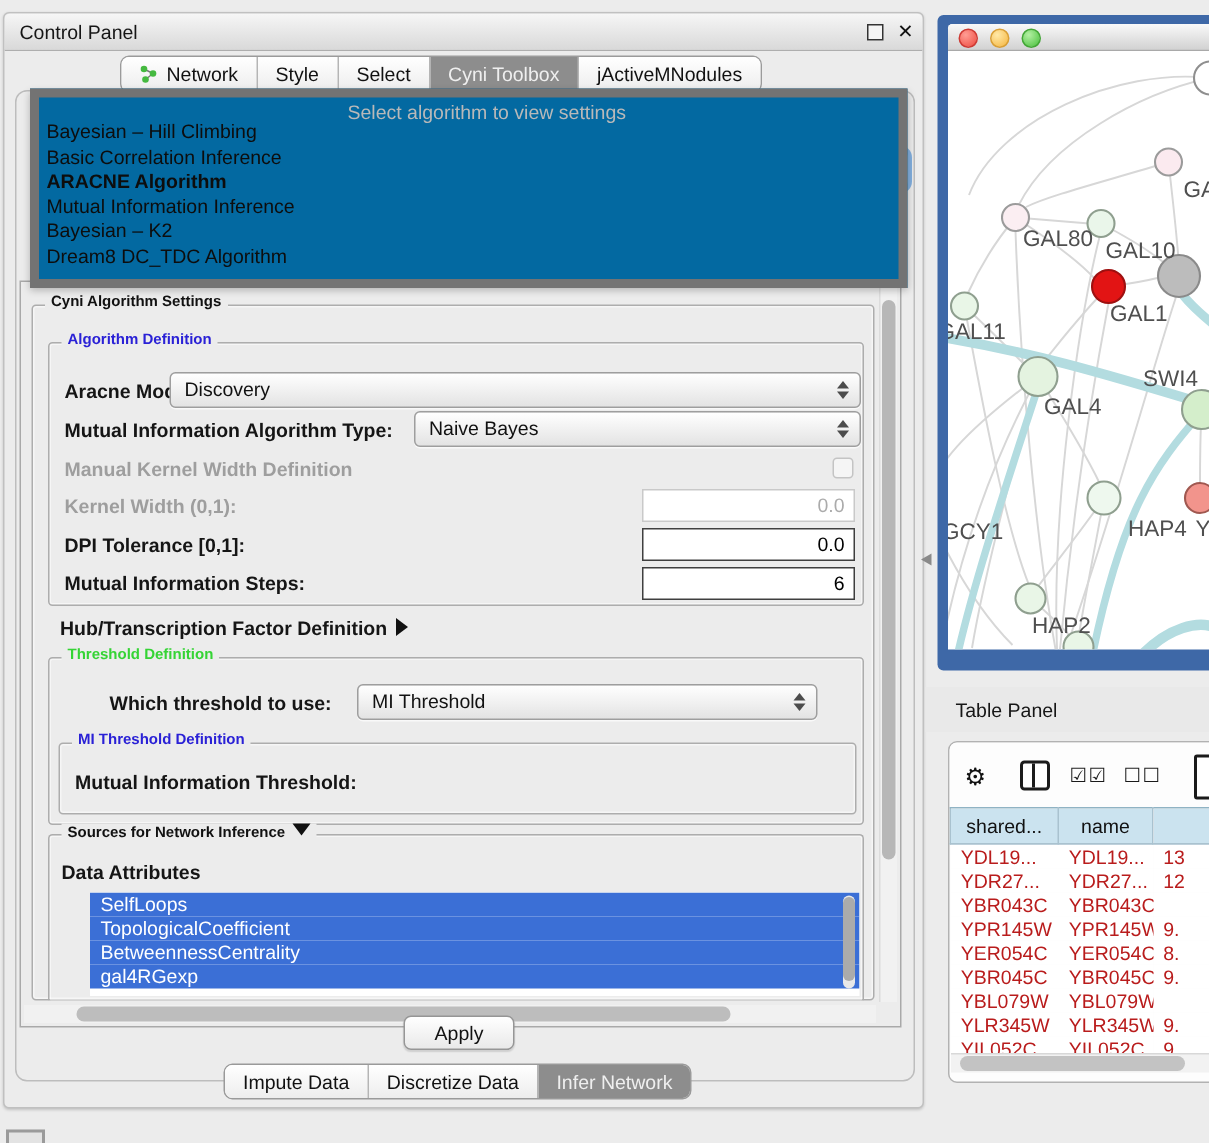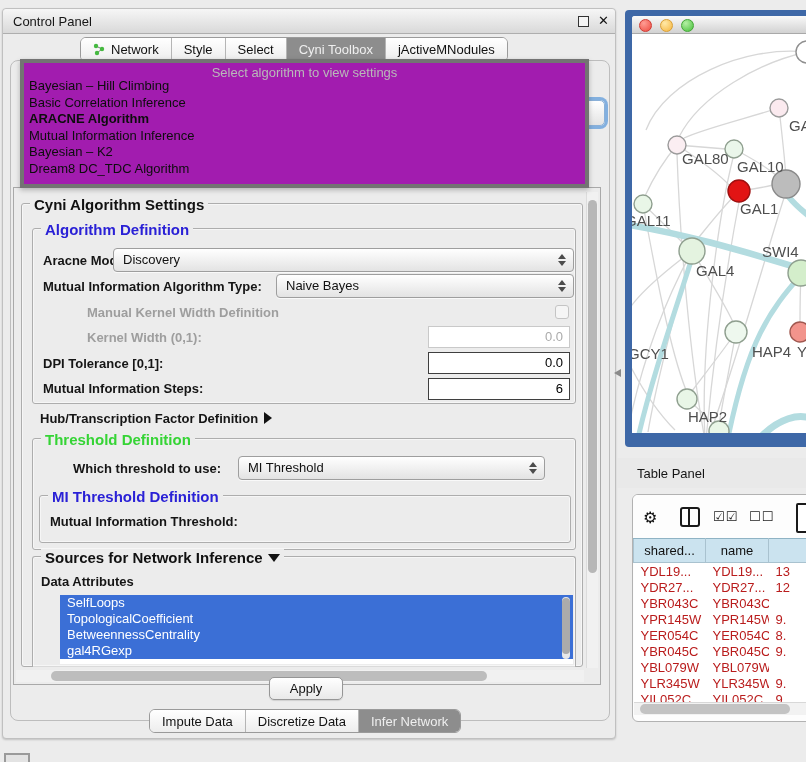--- a/index.html
+++ b/index.html
@@ -22,46 +22,46 @@
   .tab-seg{display:flex;align-items:center;justify-content:center;padding:0 12px;color:#111;
     border-right:1px solid #b5b5b5;white-space:nowrap;background:linear-gradient(#ffffff,#ededed);}
   .tab-seg:last-child{border-right:none;}
   .tab-seg.selected{background:#8d8d8d;color:#efefef;}
   .tab-net-icon{width:13px;height:13px;margin-right:5px;}
 
   
   #content-pane{left:7px;top:51px;width:598px;height:659px;border:1px solid #bdbdbd;border-radius:8px;background:#ececec;}
 
   
-  #algo-overlay{left:17px;top:50px;width:561px;height:121px;background:#a21caf;border:4px solid #737373;
-    box-shadow:0 2px 5px rgba(0,0,0,.25);z-index:30;}
+  #algo-overlay{left:17px;top:50px;width:561px;height:121px;background:#0369a1;border:6px solid #737373;
+    box-shadow:0 2px 5px rgba(0,0,0,.25);z-index:30;padding-left:12px;}
   #algo-placeholder{width:100%;top:2px;text-align:center;font-size:13px;color:#b9b9b9;}
   .algo-opt{left:5px;font-size:13px;color:#0d0d0d;white-space:nowrap;}
   .algo-opt.bold{font-weight:bold;}
   
   #hidden-combo{left:552px;top:91px;width:48px;height:24px;border-radius:5px;z-index:20;
     background:linear-gradient(#ffffff,#e4e4e4);border:1px solid #8ab0d8;box-shadow:0 0 0 3px rgba(96,156,219,.75);}
   #hidden-sliver{left:66px;top:161px;width:387px;height:16px;border:1px solid #9d9d9d;border-radius:5px;background:#f4f4f4;z-index:20;}
 
   
   #settings-scroll{left:10px;top:178px;width:586px;height:496px;border:1px solid #a9a9a9;background:#ececec;}
   .vscroll-track{right:2px;top:4px;width:11px;bottom:16px;background:#f1f1f1;border-left:1px solid #dcdcdc;}
   .vscroll-thumb{left:1px;top:8px;width:9px;height:373px;background:#b7b7b7;border-radius:5px;}
   .hscroll-track{left:2px;right:16px;bottom:2px;height:12px;background:#f1f1f1;}
   .hscroll-thumb{left:35px;top:1px;width:436px;height:10px;background:#bdbdbd;border-radius:5px;}
 
   
   .group{position:absolute;border:1px solid #adadad;border-radius:3px;box-shadow:inset 0 0 0 1px rgba(255,255,255,.55);}
-  .group-label{position:absolute;top:-8px;left:8px;background:#ececec;padding:0 4px;font-size:15px;font-weight:bold;color:#111;white-space:nowrap;}
+  .group-label{position:absolute;top:-8px;left:8px;background:#ececec;padding:0 4px;font-size:10px;font-weight:bold;color:#111;white-space:nowrap;}
   .group-label.blue{color:#2a21d6;}
   .group-label.green{color:#35d435;}
   .group-label.plain{font-weight:bold;color:#111;}
 
   .fld{position:absolute;font-size:13px;font-weight:bold;color:#151515;white-space:nowrap;}
-  .fld.disabled{color:#9e9e9e;margin-left:44px;}
+  .fld.disabled{color:#9e9e9e;}
 
   .combo{position:absolute;height:22px;border:1px solid #9e9e9e;border-radius:4px;
     background:linear-gradient(#ffffff,#e3e3e3);font-size:13px;line-height:22px;padding-left:9px;color:#111;
     box-shadow:0 1px 0 rgba(255,255,255,.7);}
   .stepper{position:absolute;right:7px;top:4px;width:8px;height:14px;}
   .stepper .up{position:absolute;top:1px;left:0;width:0;height:0;border-left:4px solid transparent;border-right:4px solid transparent;border-bottom:5px solid #4c4c4c;}
   .stepper .down{position:absolute;bottom:1px;left:0;width:0;height:0;border-left:4px solid transparent;border-right:4px solid transparent;border-top:5px solid #4c4c4c;}
 
   .tinput{position:absolute;height:20px;background:#fff;border:1px solid #3f3f3f;font-size:13px;line-height:20px;
     text-align:right;padding:0 6px;color:#000;}

